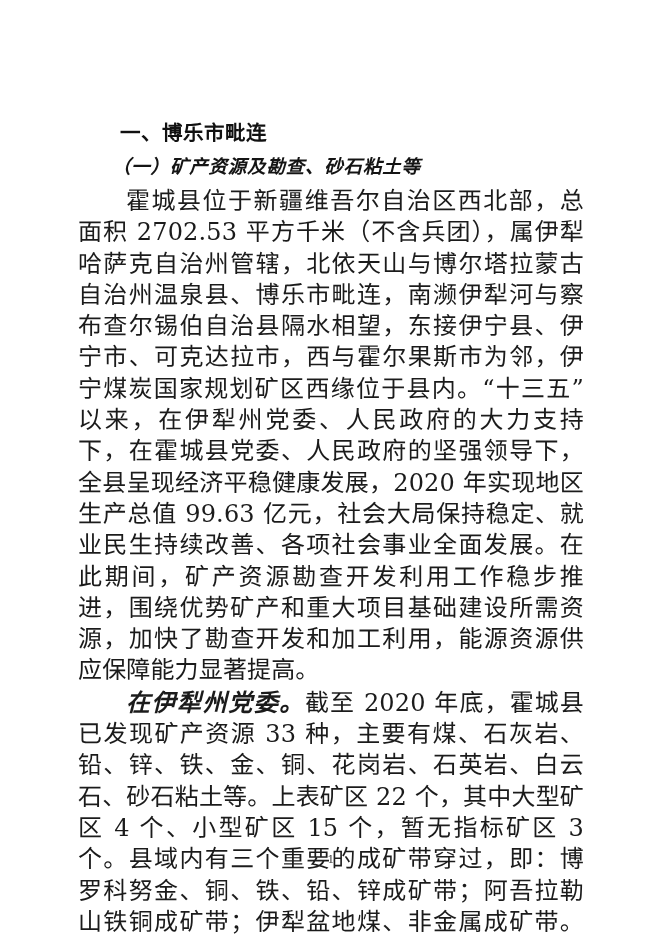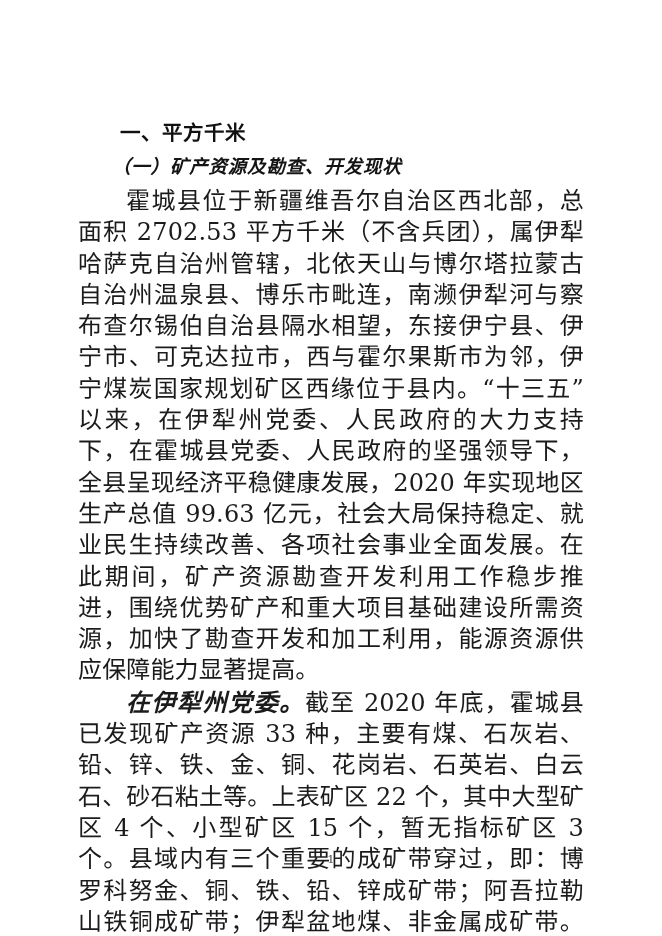--- a/index.html
+++ b/index.html
@@ -94,23 +94,23 @@
     letter-spacing: 0;
   }
 </style>
 </head>
 <body>
 
 <div class="page">
 
   <div class="content">
 
-    <h1 class="heading-1">一、平方千米</h1>
+    <h1 class="heading-1">一、博乐市毗连</h1>
 
-    <h2 class="heading-2">（一）矿产资源及勘查、开发现状</h2>
+    <h2 class="heading-2">（一）矿产资源及勘查、砂石粘土等</h2>
 
     <p class="para">
       <span class="lead-bold"></span><span>霍城县位于新疆维吾尔自治区西北部，总面积 2702.53 平方千米（不含兵团），属伊犁哈萨克自治州管辖，北依天山与博尔塔拉蒙古自治州温泉县、博乐市毗连，南濒伊犁河与察布查尔锡伯自治县隔水相望，东接伊宁县、伊宁市、可克达拉市，西与霍尔果斯市为邻，伊宁煤炭国家规划矿区西缘位于县内。“十三五”以来，在伊犁州党委、人民政府的大力支持下，在霍城县党委、人民政府的坚强领导下，全县呈现经济平稳健康发展，2020 年实现地区生产总值 99.63 亿元，社会大局保持稳定、就业民生持续改善、各项社会事业全面发展。在此期间，矿产资源勘查开发利用工作稳步推进，围绕优势矿产和重大项目基础建设所需资源，加快了勘查开发和加工利用，能源资源供应保障能力显著提高。</span>
     </p>
 
     <p class="para">
       <span class="lead-bold">在伊犁州党委。</span><span>截至 2020 年底，霍城县已发现矿产资源 33 种，主要有煤、石灰岩、铅、锌、铁、金、铜、花岗岩、石英岩、白云石、砂石粘土等。上表矿区 22 个，其中大型矿区 4 个、小型矿区 15 个，暂无指标矿区 3 个。县域内有三个重要的成矿带穿过，即：博罗科努金、铜、铁、铅、锌成矿带；阿吾拉勒山铁铜成矿带；伊犁盆地煤、非金属成矿带。矿产资源丰富、开发前景好。优势矿产有煤、石灰岩等。</span>
     </p>
 
   </div>

